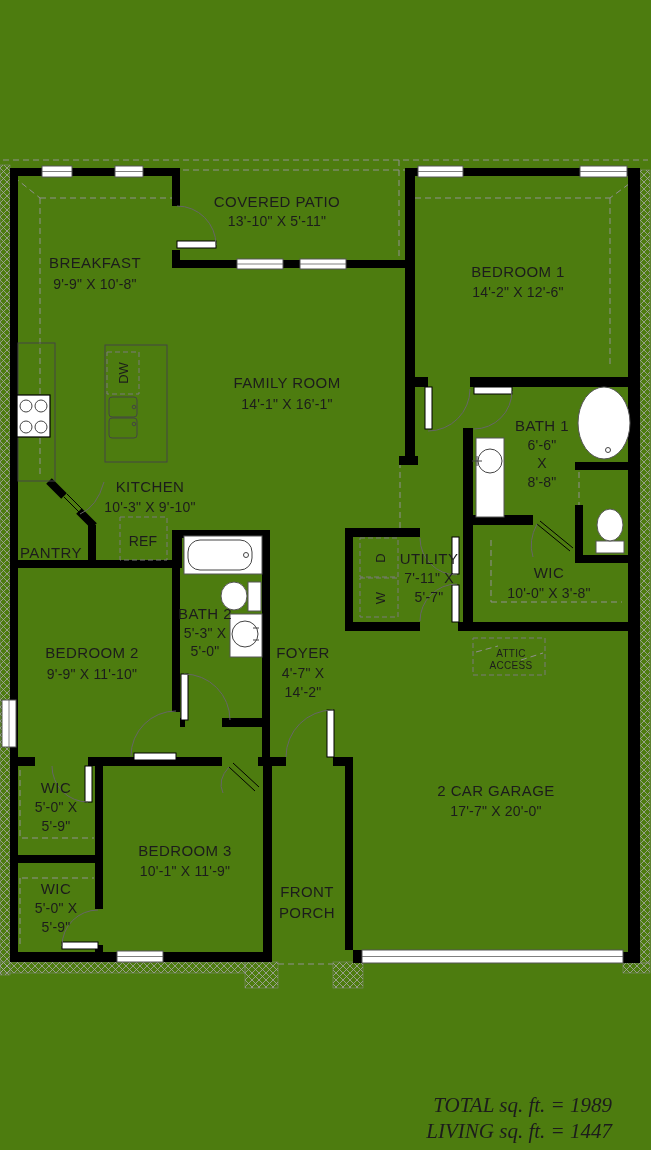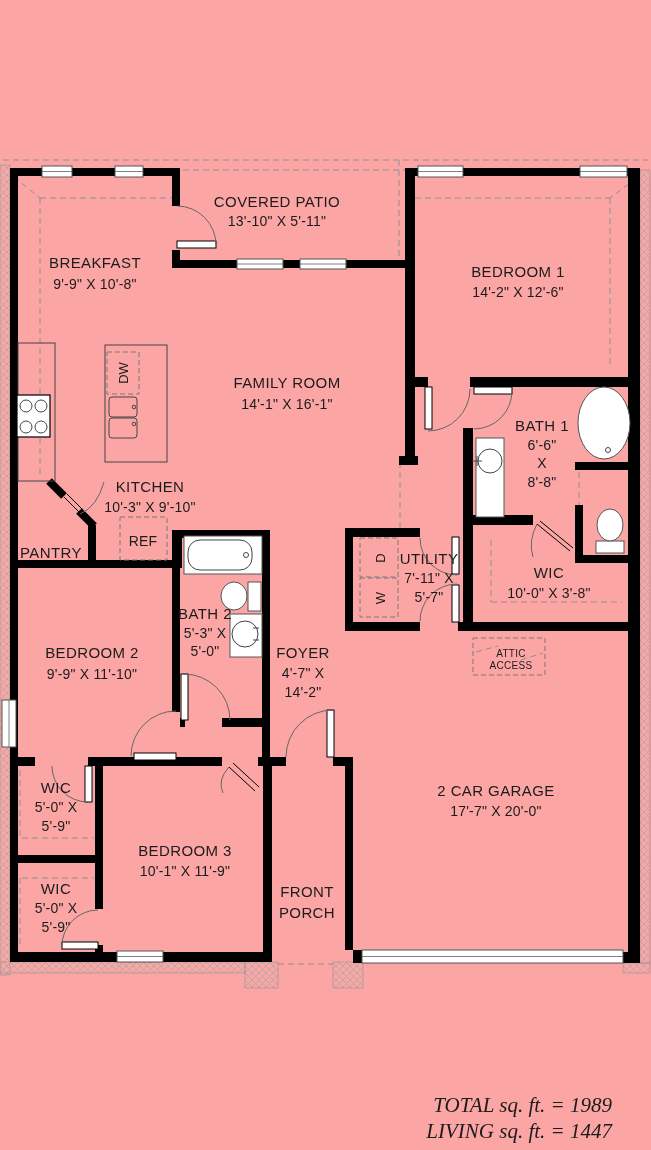--- a/index.html
+++ b/index.html
@@ -1,16 +1,16 @@
 <!DOCTYPE html>
 <html><head>
 <meta charset="utf-8">
 <style>
   html,body{margin:0;padding:0;background:#ffffff;}
-  #page{position:relative;width:651px;height:1150px;background:#fca5a5;overflow:hidden;}
+  #page{position:relative;width:651px;height:1150px;background:#4d7c0f;overflow:hidden;}
   svg{display:block;}
   text{font-family:"Liberation Sans","DejaVu Sans",sans-serif;fill:#1c1c1c;}
   .room-name{font-size:15px;letter-spacing:0.4px;}
   .room-dims{font-size:14px;letter-spacing:0.2px;}
   .small-lab{font-size:13px;}
   .tiny-lab{font-size:10px;letter-spacing:0.3px;}
   .totals{font-family:"Liberation Serif","DejaVu Serif",serif;font-style:italic;font-size:21px;}
   .wall{fill:#000000;stroke:none;}
   .thin{stroke:#444444;stroke-width:1;fill:none;}
   .fixture{stroke:#555555;stroke-width:1;fill:#ffffff;}

